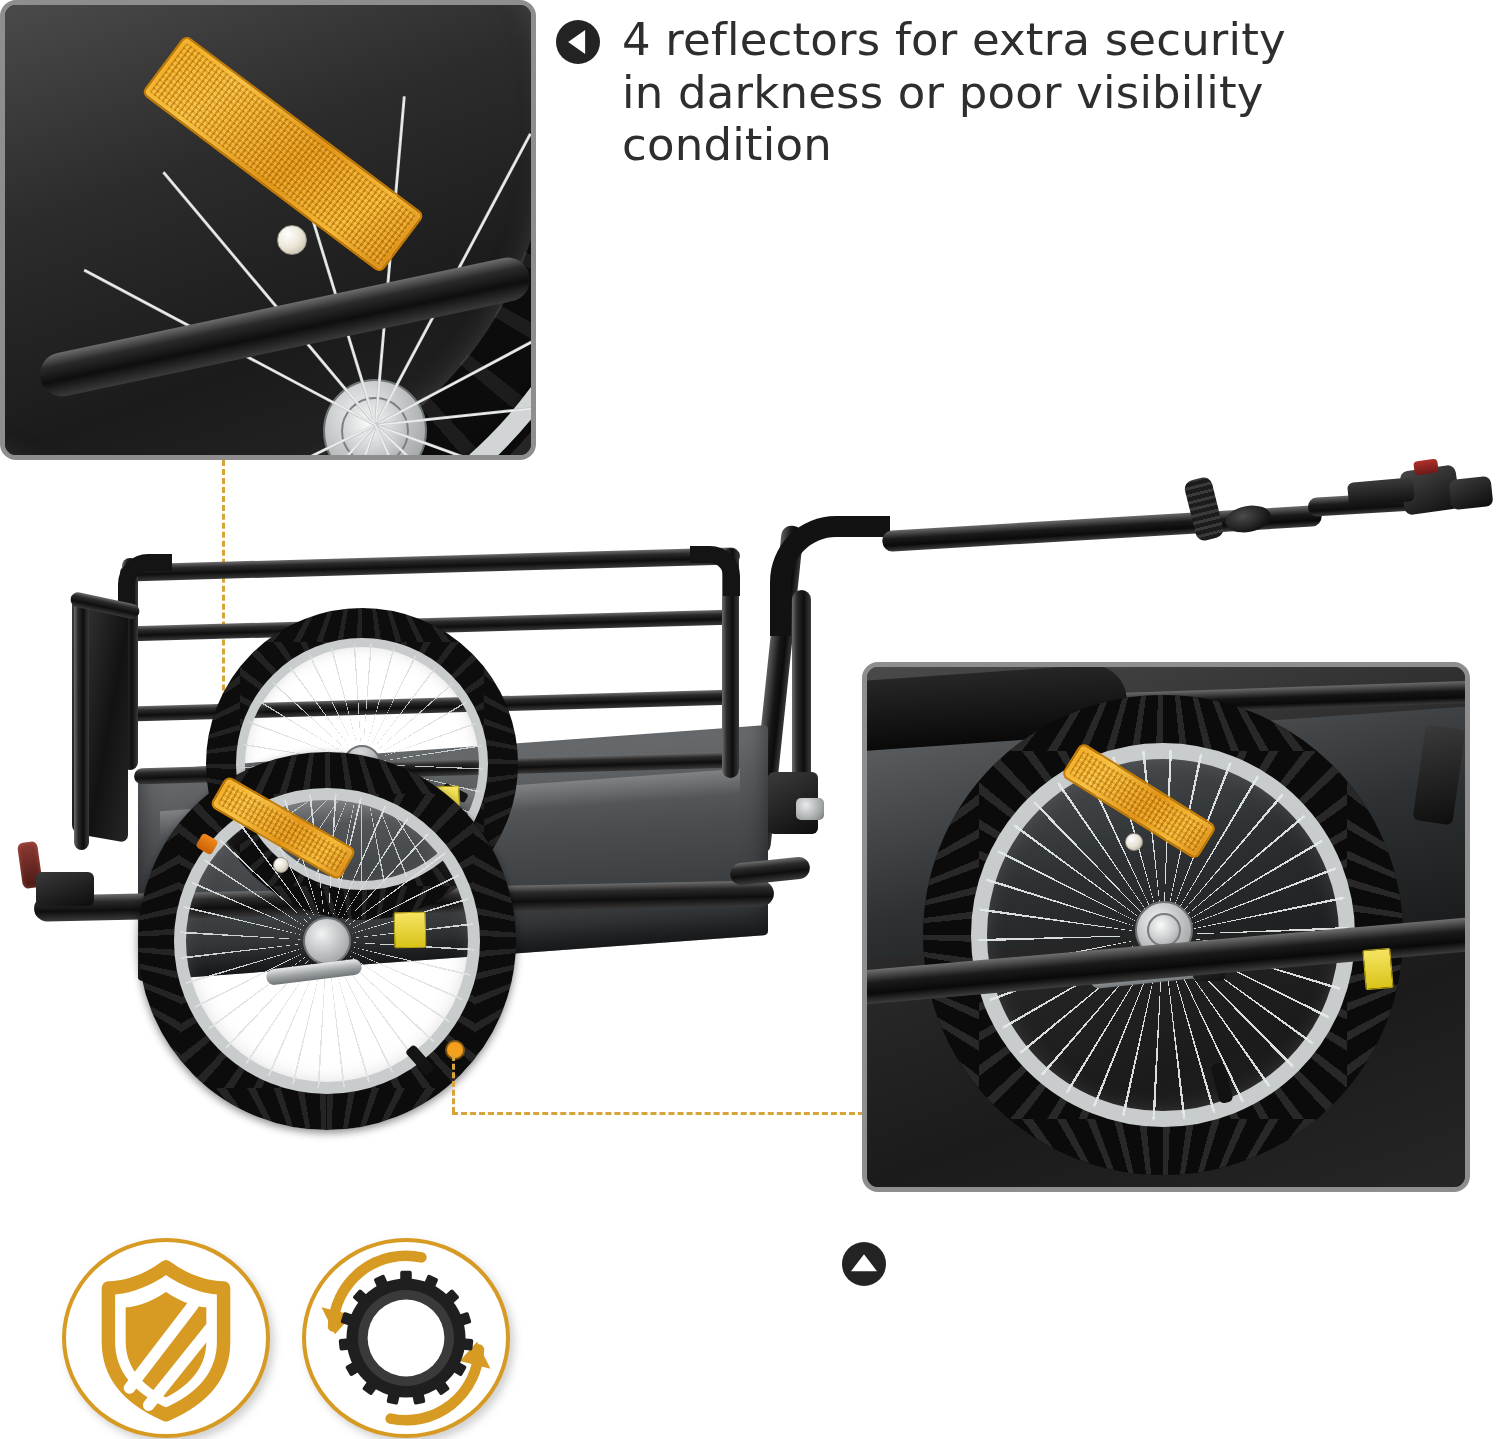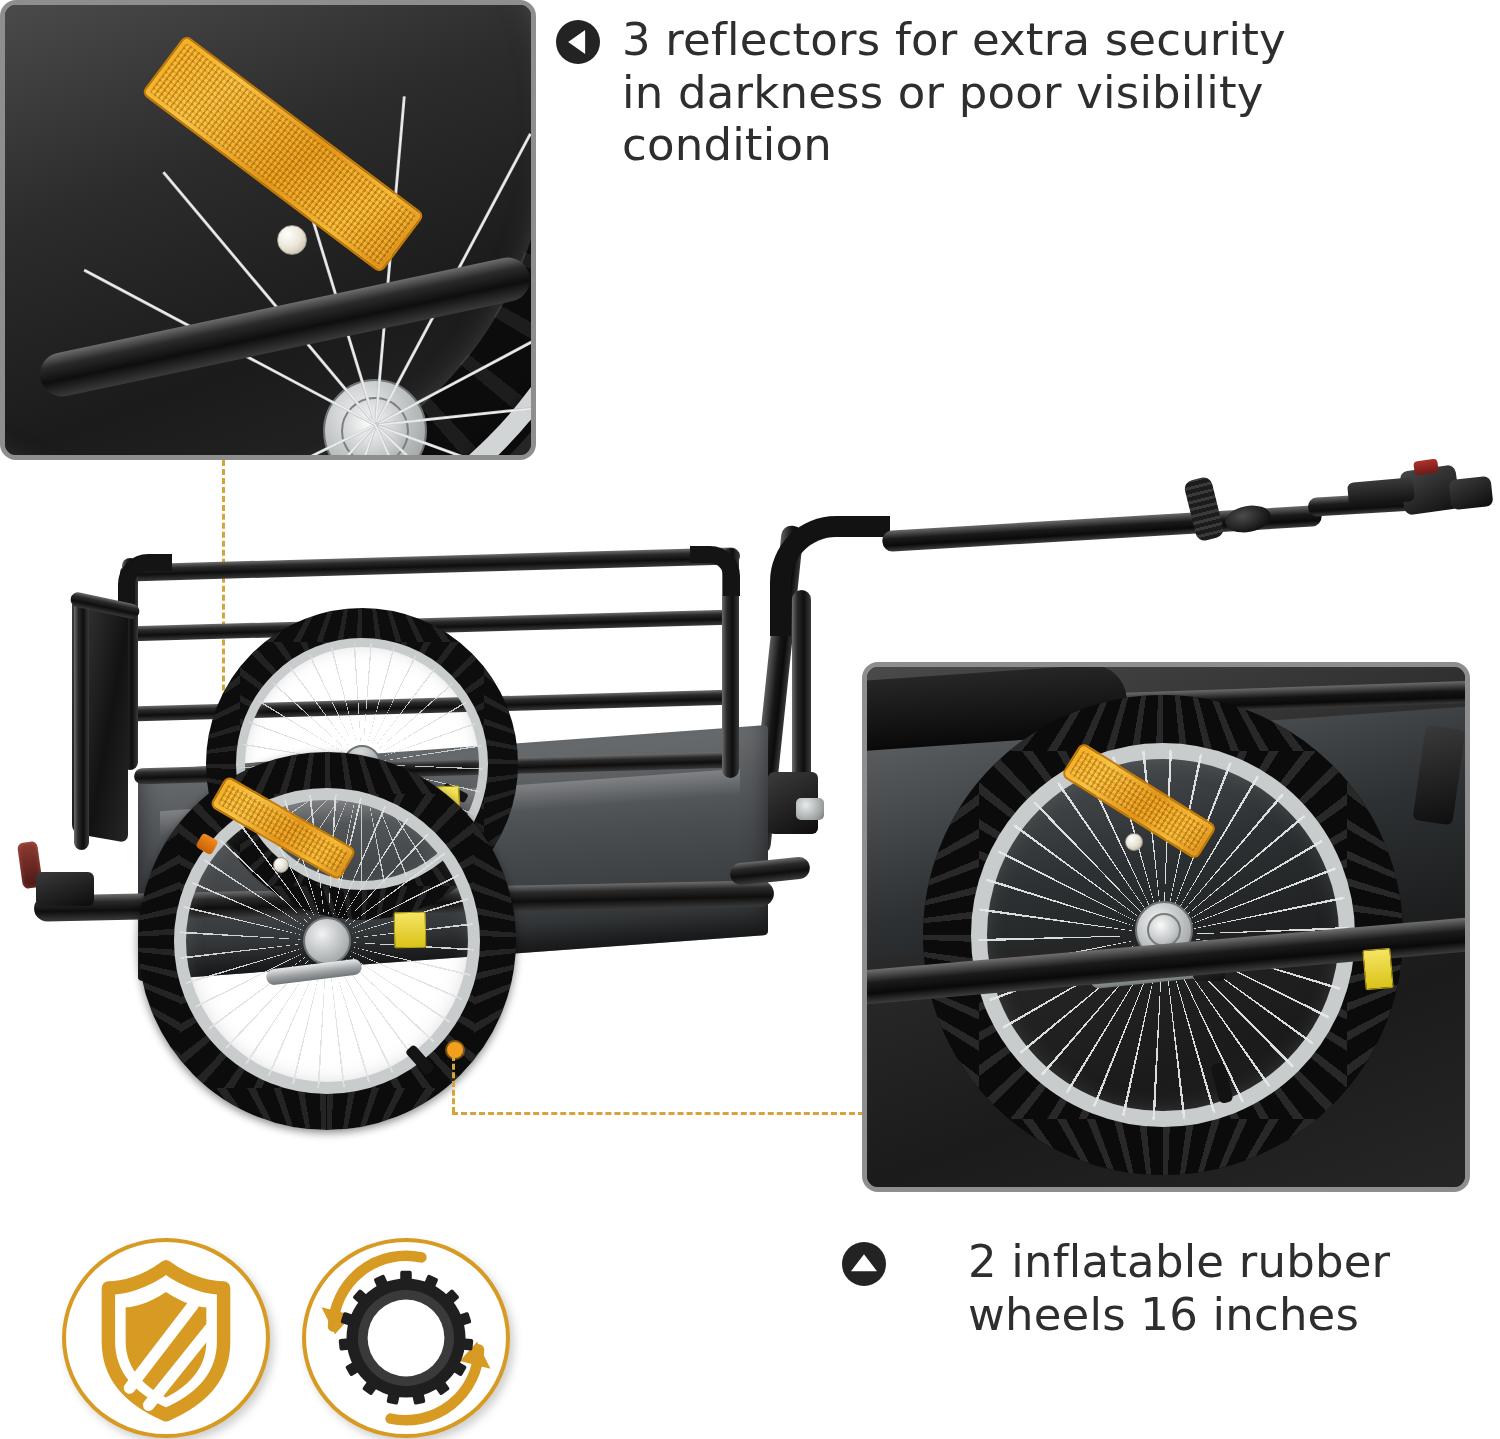--- a/index.html
+++ b/index.html
@@ -202,21 +202,21 @@
     <div class="reflector" style="left:128px; top:112px; width:300px; height:74px; transform:rotate(37deg);"></div>
     <div style="
         position:absolute; left:272px; top:220px; width:30px; height:30px;
         border-radius:50%;
         background: radial-gradient(circle at 34% 30%, #ffffff 0%, #ece7d7 48%, #b6b0a0 100%);
         border:1px solid #9a948a;"></div>
   </div>
 
   <div class="callout" style="left:556px; top:14px; width:900px;">
     <div class="chev-badge chev-left"></div>
-    <div class="callout-text">3 reflectors for extra security
+    <div class="callout-text">4 reflectors for extra security
 in darkness or poor visibility
 condition</div>
   </div>
 
   <div class="dash-v" style="left:222px; top:460px; height:392px;"></div>
 
   <div style="position:absolute; left:10px; top:320px; width:1490px; height:790px;">
 
     <div style="
         position:absolute; left:755px; top:205px; width:22px; height:330px;
@@ -463,22 +463,20 @@
     <div class="sticker" style="left:497px; top:282px; width:28px; height:40px; transform:rotate(-5deg);"></div>
 
     <div style="
         position:absolute; left:552px; top:60px; width:40px; height:96px;
         background: linear-gradient(160deg,#3a3a3a,#0e0e0e);
         border-radius:6px; transform:rotate(8deg);"></div>
   </div>
 
   <div class="callout" style="left:842px; top:1236px; width:640px;">
     <div class="chev-badge chev-up"></div>
-    <div class="callout-text" style="margin-left:60px;">2 inflatable rubber
-wheels 16 inches</div>
   </div>
 
   <div class="badge" style="left:62px; top:1238px; width:208px; height:200px;">
     <div class="badge-inner">
       <svg viewBox="0 0 100 100" width="100%" height="100%" aria-hidden="true">
         <path d="M50 13 C38 22, 26 24, 20 24 L20 52 C20 73, 36 84, 50 90
                  C64 84, 80 73, 80 52 L80 24 C74 24, 62 22, 50 13 Z" fill="none" stroke="#d79a22" stroke-width="7" stroke-linejoin="round"></path>
         <path d="M50 26 C41 32, 33 34, 29 34 L29 52 C29 67, 40 76, 50 81
                  C60 76, 71 67, 71 52 L71 34 C67 34, 59 32, 50 26 Z" fill="#d79a22"></path>
         <path d="M64 33 L31 76" stroke="#ffffff" stroke-width="6" stroke-linecap="round"></path>

